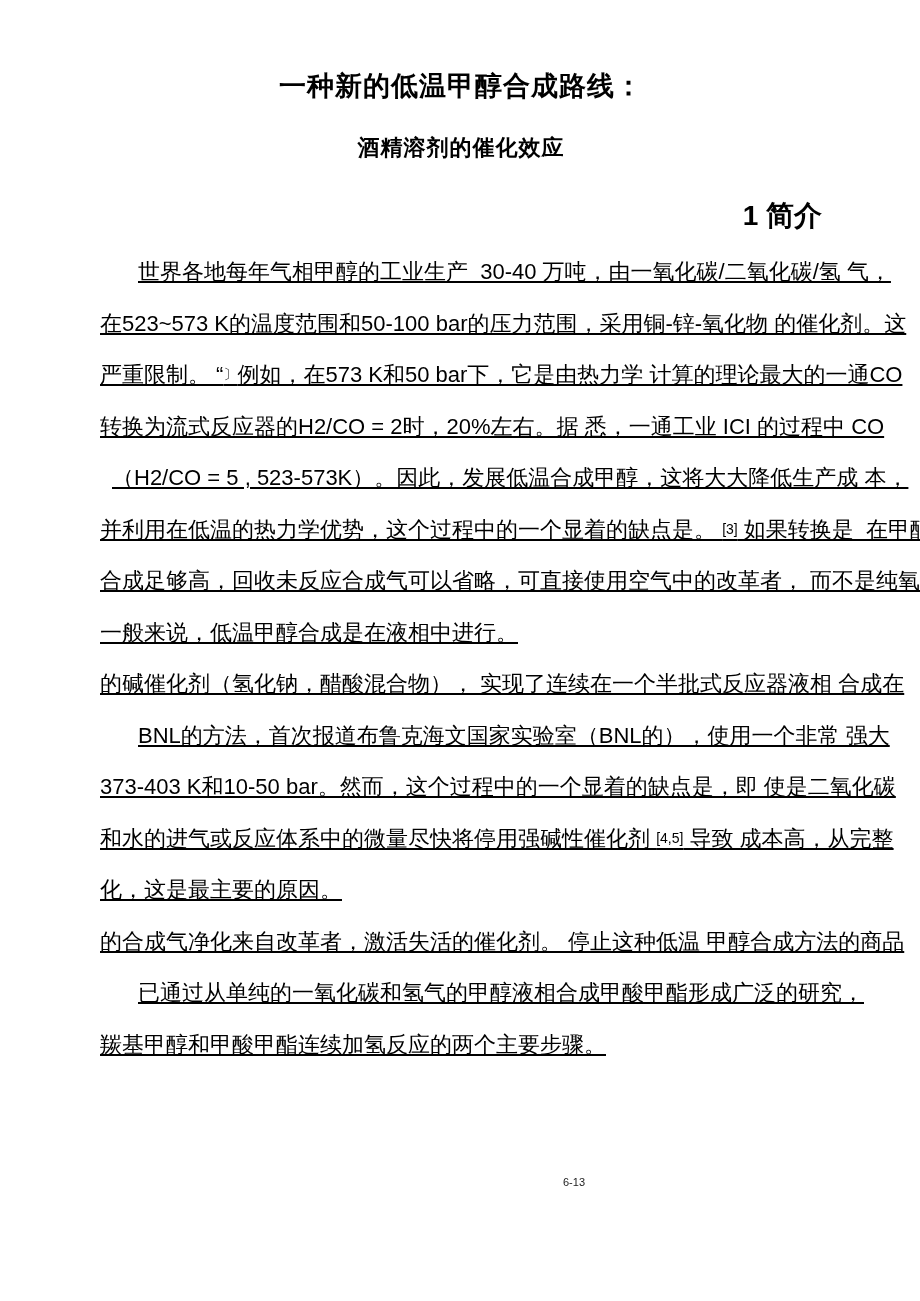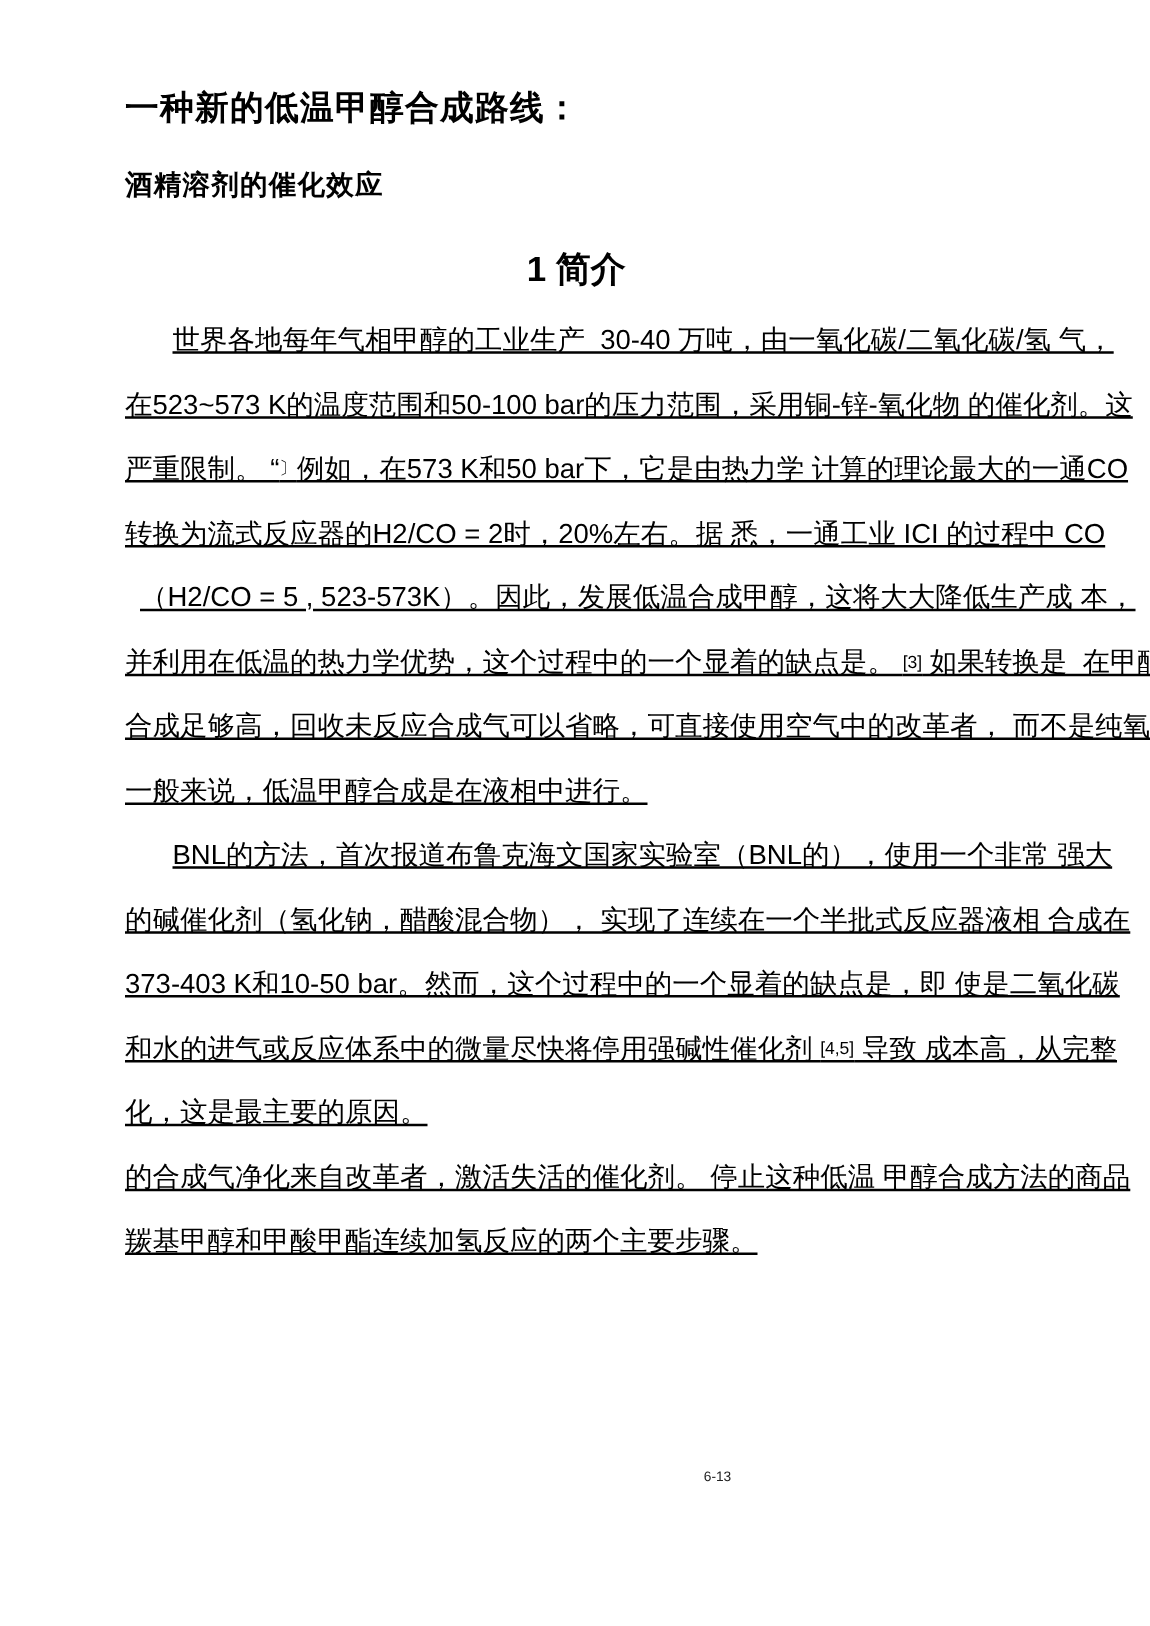--- a/index.html
+++ b/index.html
@@ -18,34 +18,35 @@
   .page {
     box-sizing: border-box;
     width: 920px;
     height: 1301px;
     padding: 66px 98px 0 100px;
     position: relative;
   }
   .doc-title {
     font-size: 27px;
     font-weight: bold;
+    text-align: center;
     margin: 0;
     line-height: 40px;
     letter-spacing: 1px;
   }
   .doc-title.second {
     margin-top: 22px;
     font-size: 22px;
   }
   .section-heading {
     font-size: 28px;
     font-weight: bold;
     margin: 28px 0 0 0;
     line-height: 40px;
-    text-align: center;
+    text-align: right;
   }
   .body-text {
     margin-top: 10px;
     text-decoration: underline;
   }
   .paragraph {
     margin: 0;
   }
   .line {
     height: 51.5px;
@@ -79,25 +80,26 @@
         <div class="line" style="padding-left: 38px;"><span>世界各地每年气相甲醇的工业生产  30-40 万吨，由一氧化碳/二氧化碳/氢 气，</span></div>
         <div class="line"><span>在523~573 K的温度范围和50-100 bar的压力范围，采用铜-锌-氧化物 的催化剂。这</span></div>
         <div class="line"><span>严重限制。 “</span><span class="sup">〕</span><span>例如，在573 K和50 bar下，它是由热力学 计算的理论最大的一通CO</span></div>
         <div class="line"><span>转换为流式反应器的H2/CO = 2时，20%左右。据 悉，一通工业 ICI 的过程中 CO</span></div>
         <div class="line" style="padding-left: 12px;"><span>（H2/CO = 5 , 523-573K）。因此，发展低温合成甲醇，这将大大降低生产成 本，</span></div>
         <div class="line"><span>并利用在低温的热力学优势，这个过程中的一个显着的缺点是。 </span><span class="sup">[3]</span><span> 如果转换是  在甲醇</span></div>
         <div class="line"><span>合成足够高，回收未反应合成气可以省略，可直接使用空气中的改革者， 而不是纯氧。</span></div>
         <div class="line"><span>一般来说，低温甲醇合成是在液相中进行。</span></div>
       </div>
       <div class="paragraph">
+        <div class="line"><span>的碱催化剂（氢化钠，醋酸混合物）， 实现了连续在一个半批式反应器液相 合成在</span></div>
         <div class="line" style="padding-left: 38px;"><span>BNL的方法，首次报道布鲁克海文国家实验室（BNL的），使用一个非常 强大</span></div>
-        <div class="line"><span>的碱催化剂（氢化钠，醋酸混合物）， 实现了连续在一个半批式反应器液相 合成在</span></div>
         <div class="line"><span>373-403 K和10-50 bar。然而，这个过程中的一个显着的缺点是，即 使是二氧化碳</span></div>
         <div class="line"><span>和水的进气或反应体系中的微量尽快将停用强碱性催化剂 </span><span class="sup">[4,5]</span><span> 导致 成本高，从完整</span></div>
         <div class="line"><span>化，这是最主要的原因。</span></div>
         <div class="line"><span>的合成气净化来自改革者，激活失活的催化剂。 停止这种低温 甲醇合成方法的商品</span></div>
       </div>
       <div class="paragraph">
+        <div class="line" style="padding-left: 38px;"><span>已通过从单纯的一氧化碳和氢气的甲醇液相合成甲酸甲酯形成广泛的研究，</span></div>
         <div class="line"><span>羰基甲醇和甲酸甲酯连续加氢反应的两个主要步骤。</span></div>
       </div>
     </div>
   <div class="page-number">6-13</div>
 </div>
 
 </body></html>

